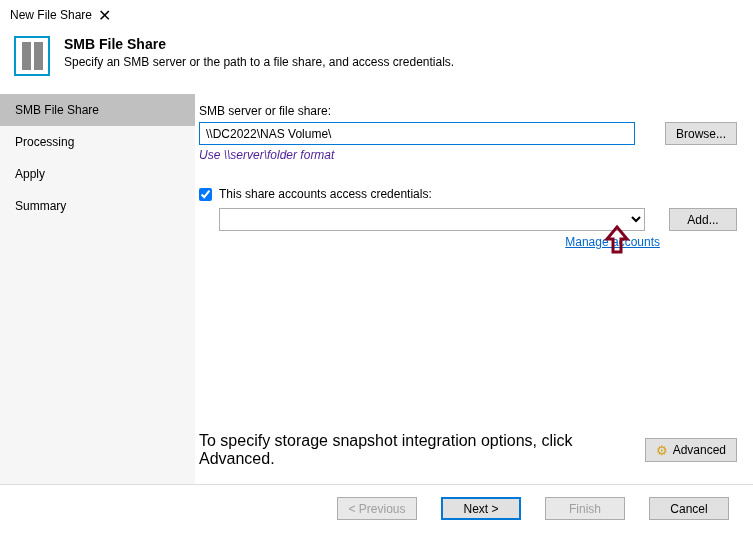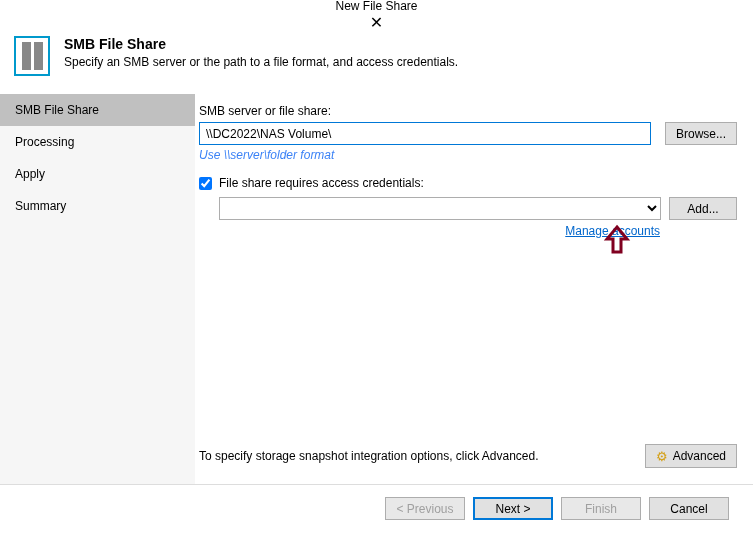--- a/index.html
+++ b/index.html
@@ -1,51 +1,51 @@
 <!DOCTYPE html>
 <html><head>
 <meta charset="utf-8">
 <style>
 * { box-sizing: border-box; margin: 0; padding: 0; font-family: "Segoe UI", Tahoma, sans-serif; }
 body { background: #fff; width: 753px; height: 536px; overflow: hidden; font-size: 12px; color: #000; }
 
-.titlebar { display: flex; justify-content: center; align-items: center; padding: 6px 10px 4px 10px; height: 28px; flex-direction: column; }
+.titlebar { display: flex; justify-content: flex-start; align-items: center; padding: 6px 10px 4px 10px; height: 28px; }
 .titlebar .title { font-size: 12px; }
 .titlebar .close { font-size: 16px; cursor: pointer; padding: 0 6px; }
 
 .header { display: flex; align-items: flex-start; padding: 8px 14px 18px 14px; gap: 14px; }
 .header-icon { width: 36px; height: 40px; border: 2px solid #0099cc; display: flex; justify-content: center; align-items: center; gap: 3px; padding: 4px; }
 .header-icon .bar { width: 9px; height: 28px; background: #888; }
 .header h2 { font-size: 14px; font-weight: 600; margin-bottom: 3px; }
 .header p { font-size: 12px; color: #000; }
 
 .body { display: flex; height: 390px; }
 .sidebar { width: 195px; background: #f6f6f6; padding-top: 0; }
 .sidebar-item { padding: 9px 10px 9px 15px; font-size: 12px; color: #000000; cursor: pointer; }
 .sidebar-item.active { background: #c0c0c0; color: #000; }
 
 .main { flex: 1; padding: 10px 16px 10px 4px; position: relative; display:flex; flex-direction:column; }
 .label { font-size: 12px; margin-bottom: 4px; }
 .row { display: flex; gap: 14px; margin-bottom: 3px; }
 .text-input { flex: 1; height: 23px; border: 1px solid #0078d7; padding: 2px 6px; font-size: 12px; outline: none; }
-.btn { height: 23px; min-width: 68px; padding: 0 10px; background: #e1e1e1; border: 1px solid #adadad; font-size: 12px; cursor: pointer; }
+.btn { height: 23px; min-width: 68px; padding: 0 10px; background: #e1e1e1; border: 1px solid #adadad; font-size: 12px; cursor: pointer; margin-left: 16px; }
 .btn:disabled { color: #a0a0a0; background: #e8e8e8; }
-.hint { font-size: 12px; font-style: italic; color: #3b82f6; margin-bottom: 14px; }
+.hint { font-size: 12px; font-style: italic; color: #4c1d95; margin-bottom: 25px; }
 .check-row { display: flex; align-items: center; gap: 7px; margin-bottom: 7px; }
 .check-row input[type=checkbox] { width: 13px; height: 13px; }
 .combo-row { display: flex; gap: 8px; padding-left: 20px; }
 .combo { flex: 1; height: 23px; border: 1px solid #adadad; background: #fff; font-size:12px; padding: 0 4px; }
 .link-row { text-align: right; margin-top: 4px; padding-right: 77px; }
 .link { color: #0066cc; text-decoration: underline; font-size: 12px; cursor: pointer; }
 
 .arrow-annot { position: absolute; left: 408px; top: 130px; pointer-events:none; }
 .arrow-annot svg path { fill: none; stroke: #800020; stroke-width: 3; }
 
 .bottom-hint-row { margin-top:auto; display:flex; justify-content:space-between; align-items:center; padding-bottom:6px;}
-.bottom-hint { font-size: 12px; }
+.bottom-hint { font-size: 16px; }
 .adv-btn { height: 24px; padding: 0 10px; background: #e1e1e1; border: 1px solid #adadad; font-size: 12px; cursor: pointer; display: inline-flex; align-items: center; gap: 5px; }
 .gear { color: #d4a018; font-size: 13px; }
 
 .footer { border-top: 1px solid #ddd; height: 48px; display: flex; justify-content: flex-end; align-items: center; gap: 8px; padding-right: 24px; }
 .footer .btn { min-width: 80px; }
 .btn.primary { border: 2px solid #0078d7; background: #e1e1e1; }
 </style>
 </head>
 <body>
 
@@ -54,21 +54,21 @@
   <span class="close">✕</span>
 </div>
 
 <div class="header">
   <div class="header-icon">
     <div class="bar"></div>
       <div class="bar"></div>
   </div>
   <div>
     <h2>SMB File Share</h2>
-    <p>Specify an SMB server or the path to a file format, and access credentials.</p>
+    <p>Specify an SMB server or the path to a file share, and access credentials.</p>
   </div>
 </div>
 
 <div class="body">
   <div class="sidebar">
     <div class="sidebar-item active">SMB File Share</div>
     <div class="sidebar-item">Processing</div>
     <div class="sidebar-item">Apply</div>
     <div class="sidebar-item">Summary</div>
   </div>
@@ -76,21 +76,21 @@
   <div class="main">
     <div class="label">SMB server or file share:</div>
     <div class="row">
       <input type="text" class="text-input" value="\\DC2022\NAS Volume\" style="">
       <button class="btn">Browse...</button>
     </div>
     <div class="hint">Use \\server\folder format</div>
 
     <label class="check-row">
       <input type="checkbox" checked="" style="">
-      <span>File share requires access credentials:</span>
+      <span>This share accounts access credentials:</span>
     </label>
 
     <div class="combo-row">
       <select class="combo">
         <option></option>
       </select>
       <button class="btn">Add...</button>
     </div>
 
     <div class="link-row">

